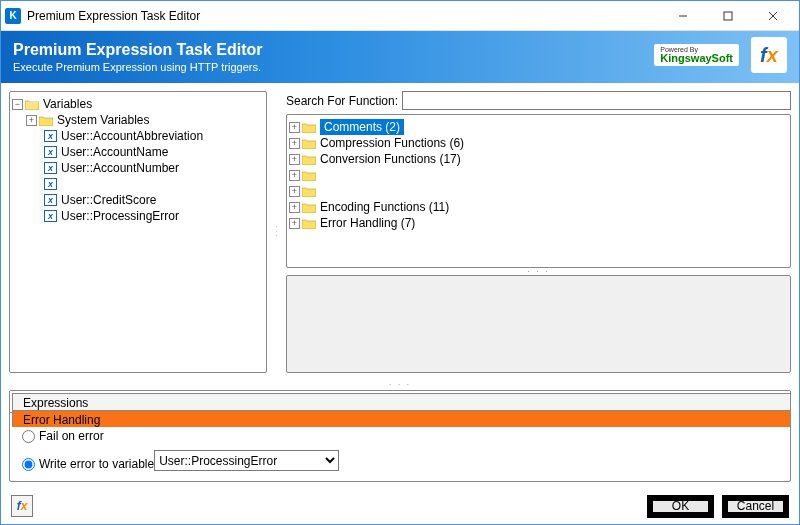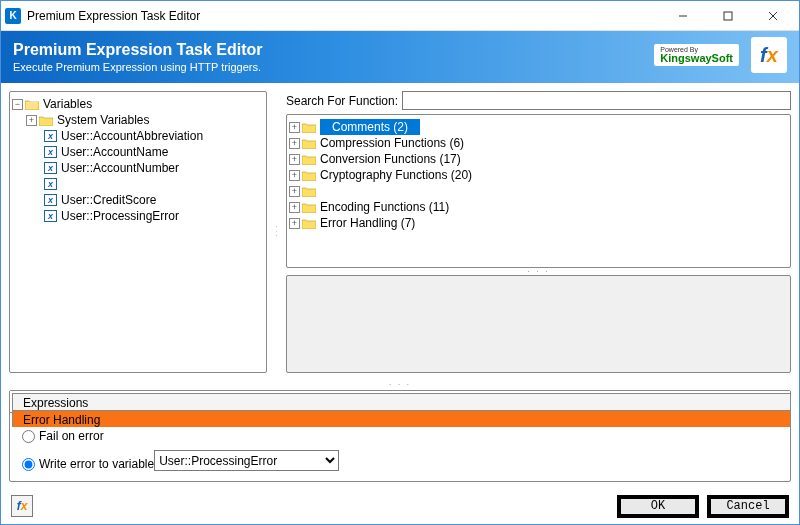--- a/index.html
+++ b/index.html
@@ -114,21 +114,21 @@
   }
   .func-tree {
     flex:1.5;
     border:1px solid #888; border-radius:2px;
     padding:4px 2px;
     overflow-y:scroll;
     background:#fff;
     min-height:130px;
   }
   .func-tree .tree-label.selected {
-    background:#0078d7; color:#fff; padding:0 12px;
+    background:#0078d7; color:#fff; padding:0 4px;
   }
   .splitter-h {
     height:7px; cursor:row-resize;
     display:flex; align-items:center; justify-content:center;
     color:#999; font-size:8px; letter-spacing:2px;
   }
   .splitter-v {
     width:7px; cursor:col-resize;
     display:flex; align-items:center; justify-content:center;
     color:#999; font-size:8px; writing-mode:vertical-rl; letter-spacing:2px;
@@ -178,25 +178,24 @@
     border-top: none;
   }
   .footer .fx-btn {
     width:22px; height:22px; border:1px solid #7a7a7a;
     display:flex; align-items:center; justify-content:center;
     font-style:italic; font-weight:bold; color:#1a5fb4; background:#f4f4f4;
     font-size:12px;
   }
   .footer .spacer { flex:1; }
   .footer .btn {
-    width:82px; height:23px;
-    border:4px solid #000000; background:#e9e9e9;
+    width:67px; height:23px;
+    border:6px solid #000000; background:#e9e9e9;
     font-size:12px; display:flex; align-items:center; justify-content:center;
     cursor:pointer;
-    font-family:Liberation Mono, monospace;
   }
 </style>
 </head>
 <body>
 
 <div class="window">
 
   <div class="titlebar">
     <div class="app-icon">K</div>
     <div class="title">Premium Expression Task Editor</div>
@@ -320,21 +319,20 @@
               </span>
               <span class="tree-label ">Conversion Functions (17)</span>
             </div>
             <div class="tree-node l0">
               <span class="exp">+</span>
               <span class="folder-icon">
                 <svg viewBox="0 0 14 11">
                   <path d="M0 2h4l1 1h9v7a1 1 0 0 1-1 1H1a1 1 0 0 1-1-1z" fill="#fce066" stroke="#c09820" stroke-width="0.6"></path>
                 </svg>
               </span>
-              <span class="tree-label ">Cryptography Functions (20)</span>
             </div>
             <div class="tree-node l0">
               <span class="exp">+</span>
               <span class="folder-icon">
                 <svg viewBox="0 0 14 11">
                   <path d="M0 2h4l1 1h9v7a1 1 0 0 1-1 1H1a1 1 0 0 1-1-1z" fill="#fce066" stroke="#c09820" stroke-width="0.6"></path>
                 </svg>
               </span>
             </div>
             <div class="tree-node l0">

